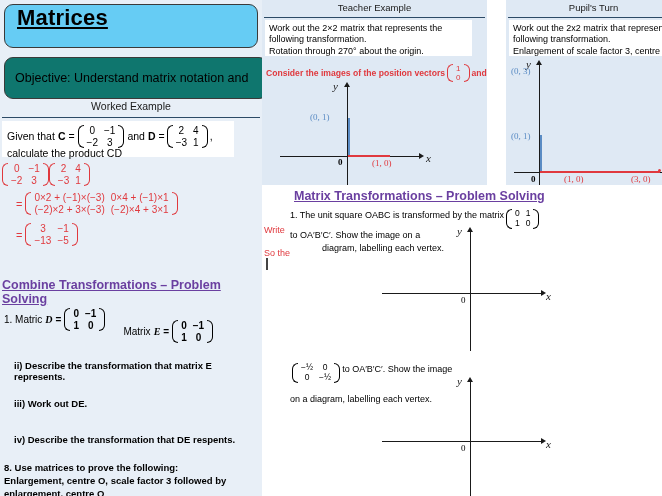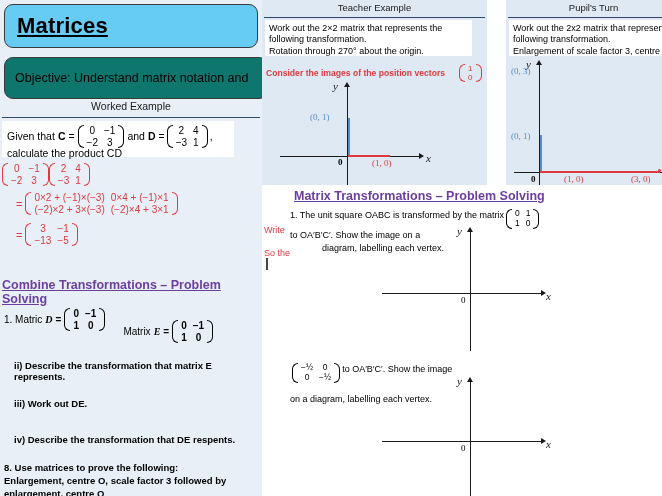--- a/index.html
+++ b/index.html
@@ -9,21 +9,21 @@
     font-family:"Liberation Sans",sans-serif;
     -webkit-font-smoothing:antialiased;
   }
   .panel{position:absolute;box-sizing:border-box;}
 
   
   #left-panel{left:0;top:0;width:262px;height:496px;background:#e8eff7;overflow:hidden;}
   #title-banner{
     position:absolute;left:4px;top:4px;width:252px;height:42px;
     background:#66ccf4;border:1px solid #3a3a3a;border-radius:9px;
-    display:flex;align-items:center;
+    display:flex;align-items:flex-start;
   }
   #title-text{
     font-size:22px;font-weight:bold;color:#000;margin-left:12px;
     text-decoration:underline;letter-spacing:.2px;
   }
   #objective-box{
     position:absolute;left:4px;top:57px;width:262px;height:40px;
     background:#0f766e;border:1px solid #3a3a3a;border-radius:9px;
     display:flex;align-items:center;
   }
@@ -64,21 +64,21 @@
   .subq{position:absolute;left:14px;font-size:9.5px;font-weight:bold;color:#000;}
   #combine-q2{position:absolute;left:4px;top:462px;width:258px;font-size:9.5px;font-weight:bold;color:#000;line-height:1.35;}
 
   
   #teacher-panel{left:262px;top:0;width:225px;height:200px;background:#dfe9f4;overflow:hidden;}
   #pupil-panel{left:469px;top:0;width:175px;height:200px;background:#dfe9f4;overflow:hidden;margin-left:37px;}
   .pane-title{position:absolute;top:2px;left:0;width:100%;text-align:center;font-size:9.5px;color:#1a1a1a;}
   .pane-rule{position:absolute;top:17px;left:2px;right:2px;border-top:1px solid #2c4a66;}
   .pane-q{position:absolute;top:20px;left:3px;background:#fff;padding:3px 4px;box-sizing:border-box;}
   .pane-q div{font-size:9px;color:#000;line-height:1.25;white-space:nowrap;}
-  #teacher-hint{position:absolute;top:64px;left:4px;display:flex;align-items:center;font-size:8.6px;color:#e0393e;white-space:nowrap;gap:12px;}
+  #teacher-hint{position:absolute;top:64px;left:4px;display:flex;align-items:center;font-size:8.6px;color:#e0393e;white-space:nowrap;}
 
   
   .axis-h{position:absolute;height:0;border-top:1.6px solid #1a1a1a;}
   .axis-v{position:absolute;width:0;border-left:1.6px solid #1a1a1a;}
   .arrow-r{position:absolute;width:0;height:0;border-left:5px solid #1a1a1a;border-top:3px solid transparent;border-bottom:3px solid transparent;}
   .arrow-u{position:absolute;width:0;height:0;border-bottom:5px solid #1a1a1a;border-left:3px solid transparent;border-right:3px solid transparent;}
   .axlabel{position:absolute;font-family:"Liberation Serif",serif;font-style:italic;font-size:11px;color:#1a1a1a;}
   .ptlabel{position:absolute;font-family:"Liberation Serif",serif;font-size:9px;}
   .blue{color:#5b8cc4;}
   .red{color:#e0393e;}

